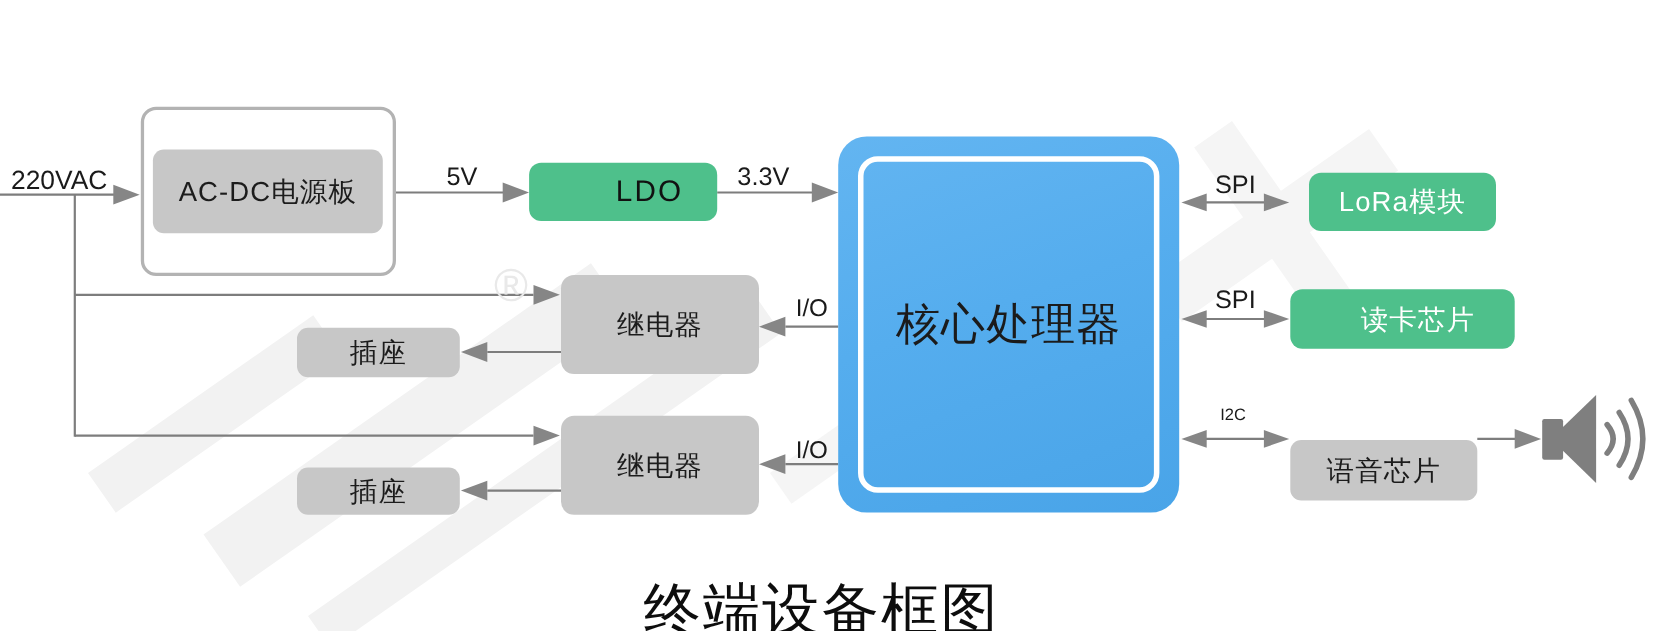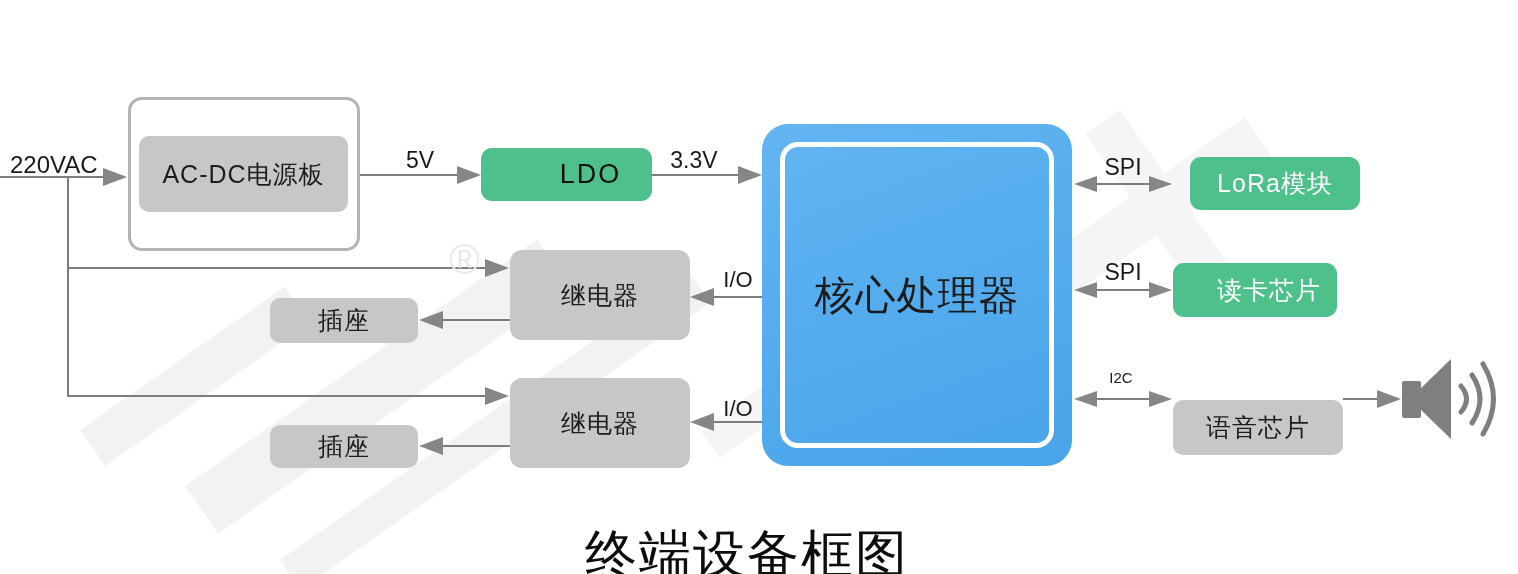--- a/index.html
+++ b/index.html
@@ -144,21 +144,21 @@
     <div class="core-inner"></div>
     <div class="core-text">
       <div>核心处理器</div>
     </div>
   </div>
 
   <div class="box greenbox" style="left:1173px;top:157px;width:170px;height:53px;margin-left:17px;">
     <span>LoRa模块</span>
   </div>
 
-  <div class="box greenbox" style="left:1173px;top:263px;width:164px;height:54px;padding-left:28px;">
+  <div class="box greenbox" style="left:1173px;top:263px;width:204px;height:54px;padding-left:28px;">
     <span>读卡芯片</span>
   </div>
 
   <div class="box graybox" style="left:1173px;top:372px;width:170px;height:55px;margin-top:28px;">
     <span>语音芯片</span>
   </div>
 
   <div class="box graybox" style="left:510px;top:250px;width:180px;height:90px;border-radius:12px;">
     <span>继电器</span>
   </div>

